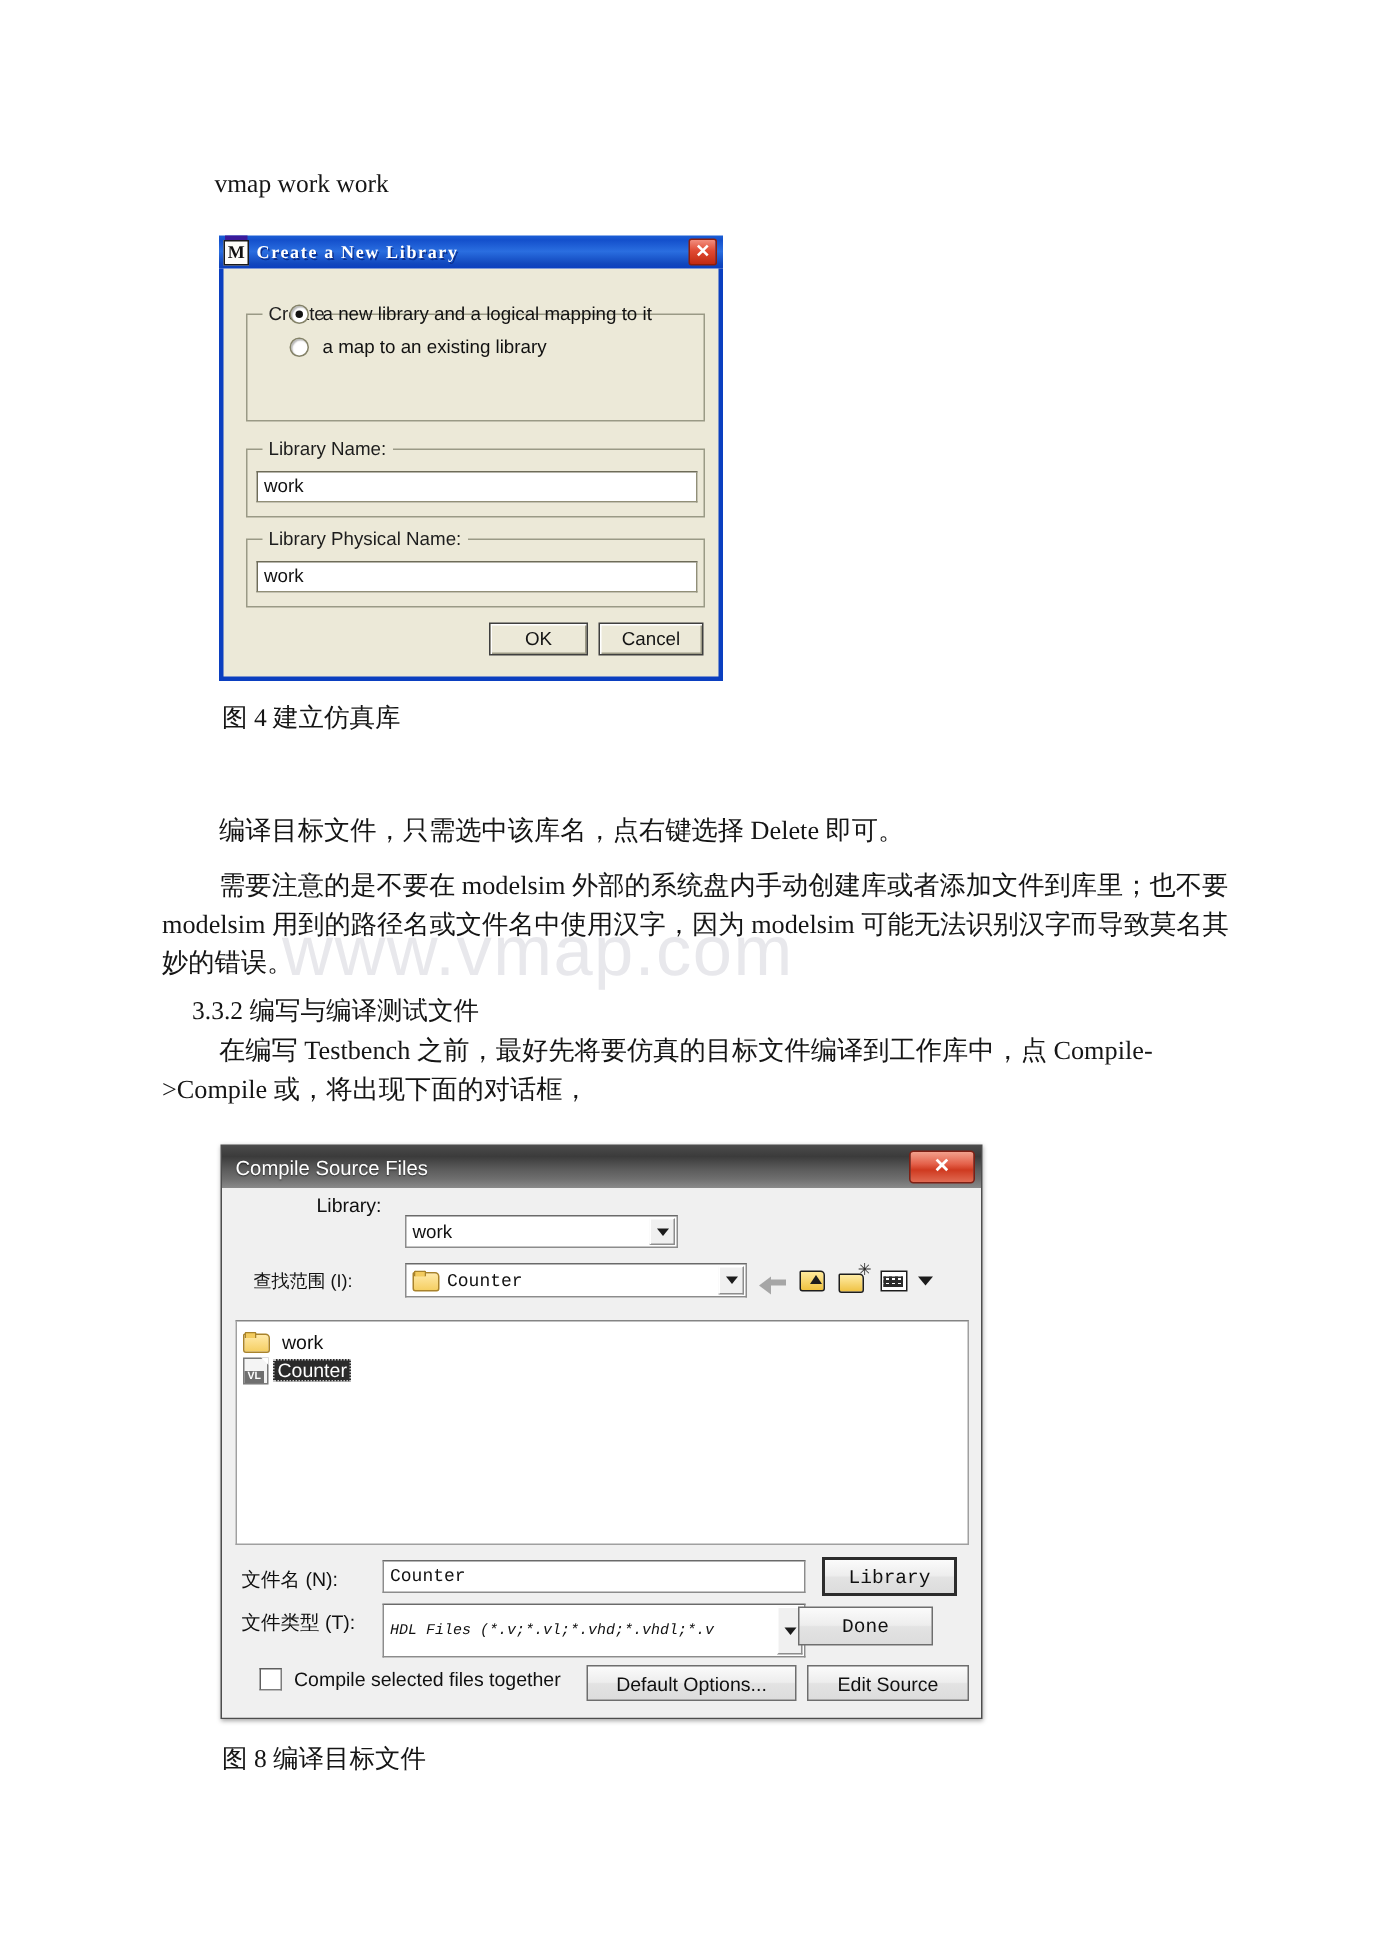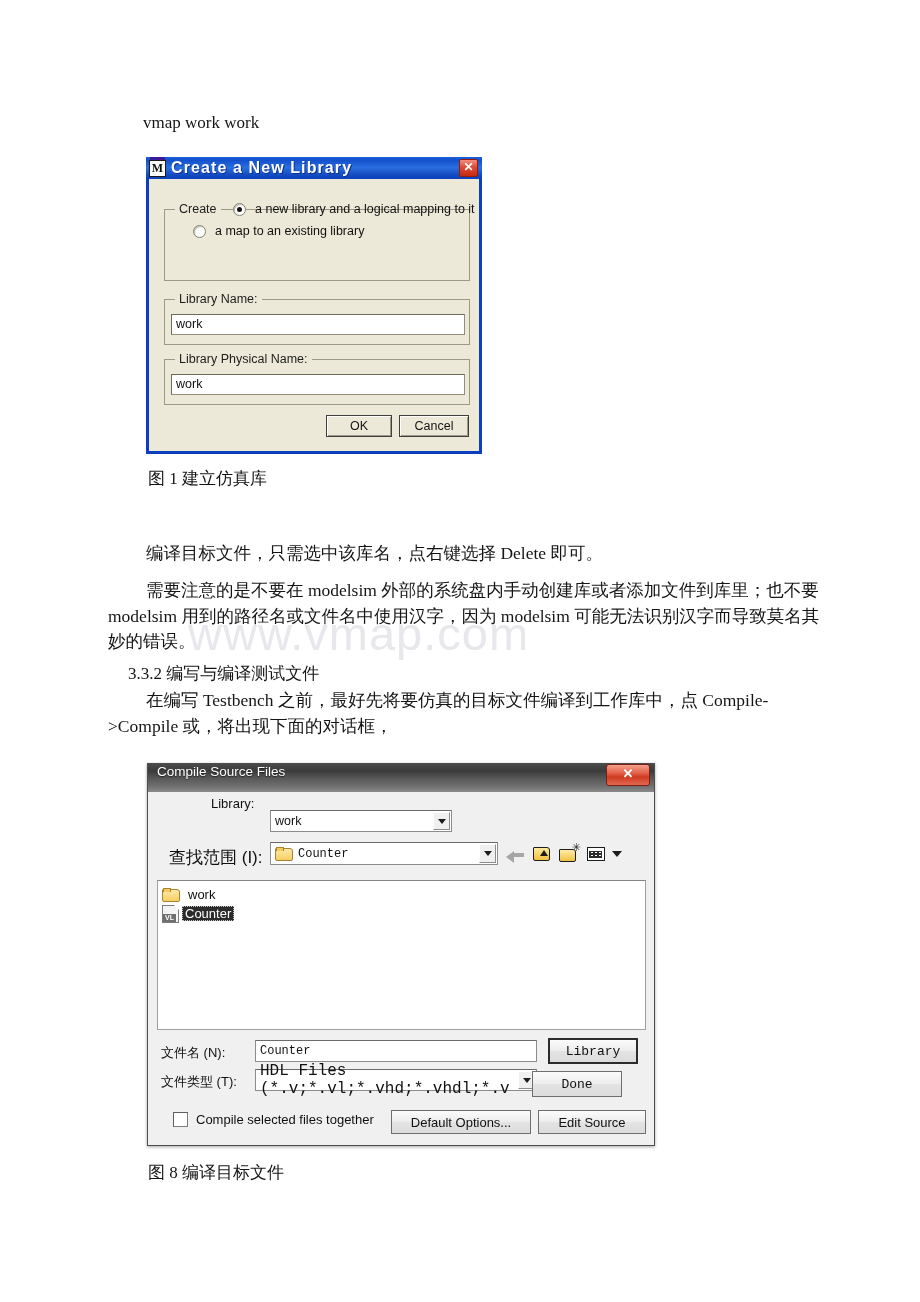--- a/index.html
+++ b/index.html
@@ -100,23 +100,23 @@
   .dlg1-appicon::before {
     content: "";
     position: absolute;
     left: 0px; top: -4px;
     width: 15px; height: 3px;
     background: #3b1a9a;
   }
   .dlg1-title {
     flex: 1 1 auto;
     color: #ffffff;
-    font-family: Liberation Sans, sans-serif;
+    font-family: Liberation Serif, serif;
     font-weight: bold;
-    font-size: 16px;
+    font-size: 12px;
     letter-spacing: 1.1px;
     margin-left: 5px;
     text-shadow: 1px 1px 0 #0a2f8e;
     white-space: nowrap;
     overflow: hidden;
   }
   .dlg1-close {
     flex: 0 0 auto;
     width: 17px; height: 16px;
     background: linear-gradient(180deg,#f28e7e 0%,#e04a33 45%,#c22a12 100%);
@@ -156,21 +156,21 @@
 
   .radio-row {
     position: absolute;
     display: flex;
     align-items: center;
     font-size: 12.5px;
     color: #111;
     white-space: nowrap;
     cursor: pointer;
   }
-  #radio-new { left: 44px; top: 23px; padding-left: 40px; }
+  #radio-new { left: 44px; top: 23px; }
   #radio-map { left: 44px; top: 45px; }
   .radio-mark {
     width: 11px; height: 11px;
     border-radius: 50%;
     background: #ffffff;
     border: 1px solid #848268;
     box-shadow: inset 1px 1px 1px rgba(0,0,0,0.28);
     margin-right: 9px;
     position: relative;
     flex: 0 0 auto;
@@ -236,20 +236,21 @@
     font-family: "Liberation Sans", sans-serif;
     box-shadow: 0 1px 3px rgba(0,0,0,0.35);
   }
   .dlg2-titlebar {
     position: absolute;
     left: 0; top: 0;
     width: 100%;
     height: 28px;
     background: linear-gradient(180deg,#4a4a4a 0%,#3b3b3b 25%,#5b5b5b 55%,#6e6e6e 78%,#8a8a8a 100%);
     display: flex;
+    align-items: center;
     box-sizing: border-box;
     padding-left: 9px;
   }
   .dlg2-title {
     flex: 1 1 auto;
     color: #ffffff;
     font-size: 13.5px;
     font-family: "Liberation Sans", sans-serif;
     white-space: nowrap;
     text-shadow: 0 1px 1px rgba(0,0,0,0.6);
@@ -277,21 +278,21 @@
 
   .row-label {
     position: absolute;
     font-size: 13px;
     color: #101010;
     white-space: nowrap;
   }
   .row-label.cjk { font-family: "Liberation Sans", sans-serif; }
 
   #lbl-library { left: 63px; top: 4px; }
-  #lbl-lookin  { left: 21px; top: 54px; font-size: 17px; }
+  #lbl-lookin  { left: 21px; top: 54px; font-size: 12px; }
 
   .combo {
     position: absolute;
     background: #ffffff;
     border: 1px solid #8c8c8c;
     border-top-color: #6a6a6a;
     box-sizing: border-box;
     font-size: 12.5px;
     color: #111;
     display: flex;
@@ -515,22 +516,22 @@
     box-sizing: border-box;
     font-family: "Liberation Mono", monospace;
     font-size: 12px;
     color: #111;
     padding: 3px 0 0 4px;
     overflow: hidden;
     white-space: nowrap;
   }
   #fld-filename { left: 107px; top: 248px; width: 282px; height: 22px; }
   #combo-filetype {
-    left: 107px; top: 277px; width: 282px; height: 22px;
-    font-family: "Liberation Mono", monospace; font-size: 16px;
+    left: 107px; top: 277px; width: 282px; height: 36px;
+    font-family: "Liberation Mono", monospace; font-size: 10px; font-style: italic;
   }
 
   .btn-flat {
     position: absolute;
     background: linear-gradient(180deg,#fbfbfb 0%,#ededed 48%,#e3e3e3 52%,#dcdcdc 100%);
     border: 1px solid #6e6e6e;
     box-sizing: border-box;
     font-family: "Liberation Sans", sans-serif;
     font-size: 13px;
     color: #101010;
@@ -572,21 +573,21 @@
     flex: 0 0 auto;
   }
 </style>
 </head>
 <body>
 
 <div class="watermark">www.vmap.com</div>
 
 <div class="doc-line" id="cmd-vmap">vmap work work</div>
 
-<div class="doc-line" id="caption-fig4">图 1 建立仿真库</div>
+<div class="doc-line" id="caption-fig4">图 4 建立仿真库</div>
 
 <div class="doc-para" id="para-delete">编译目标文件，只需选中该库名，点右键选择 Delete 即可。</div>
 
 <div class="doc-para" id="para-note">需要注意的是不要在 modelsim 外部的系统盘内手动创建库或者添加文件到库里；也不要 modelsim 用到的路径名或文件名中使用汉字，因为 modelsim 可能无法识别汉字而导致莫名其妙的错误。</div>
 
 <div class="doc-line" id="heading-332">3.3.2 编写与编译测试文件</div>
 
 <div class="doc-para" id="para-testbench">在编写 Testbench 之前，最好先将要仿真的目标文件编译到工作库中，点 Compile-&gt;Compile 或，将出现下面的对话框，</div>
 
 <div class="doc-line" id="caption-fig5">图 8 编译目标文件</div>

